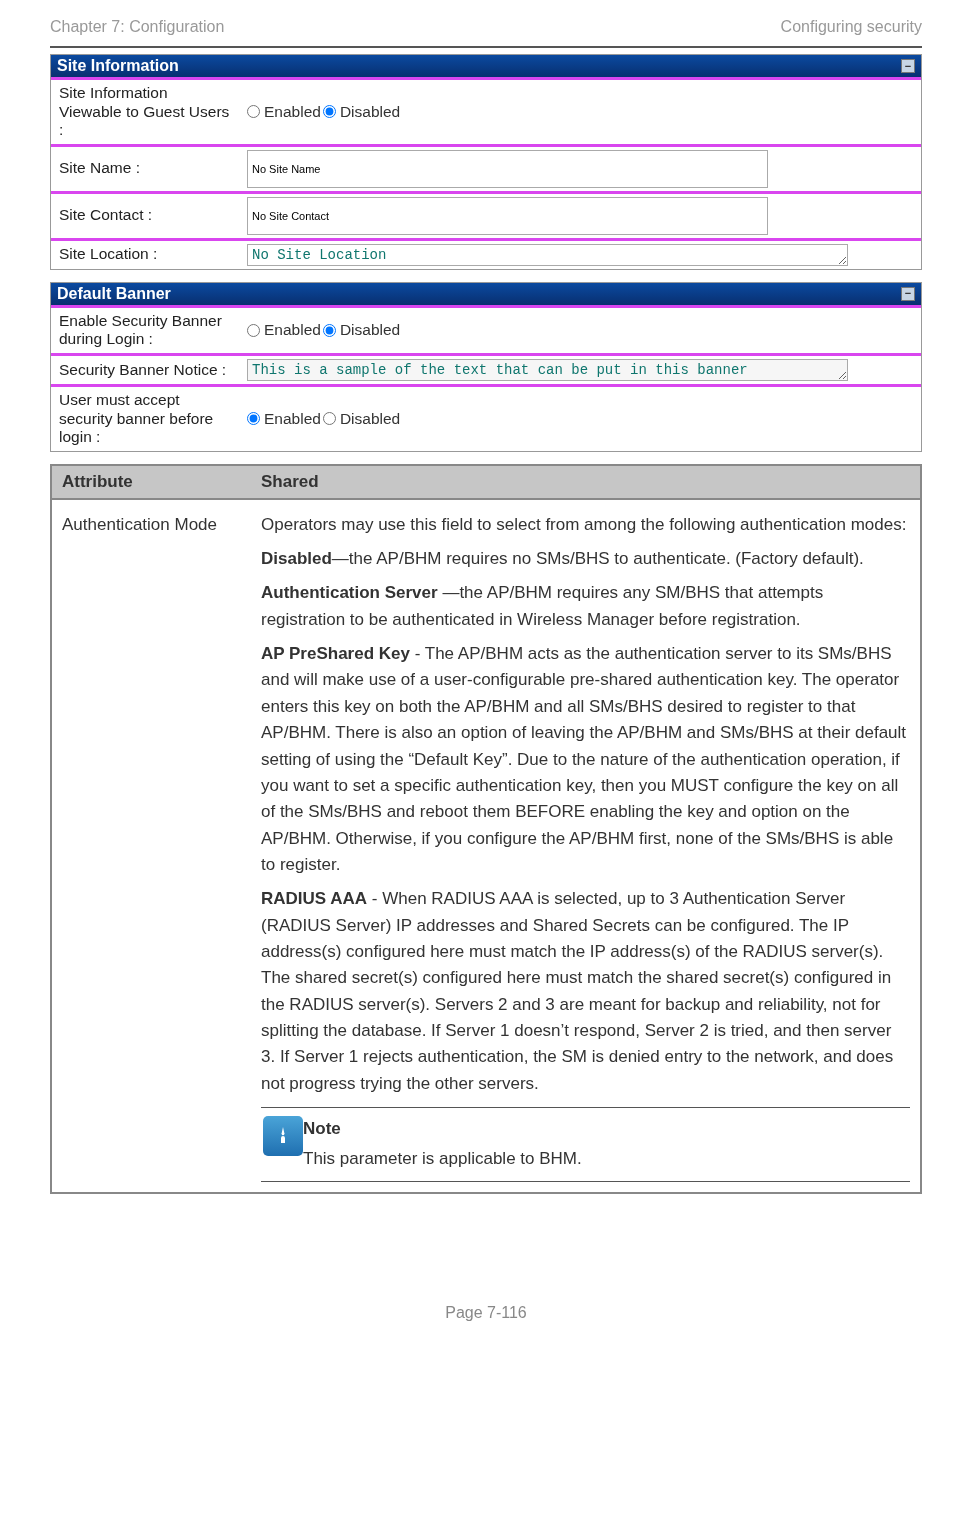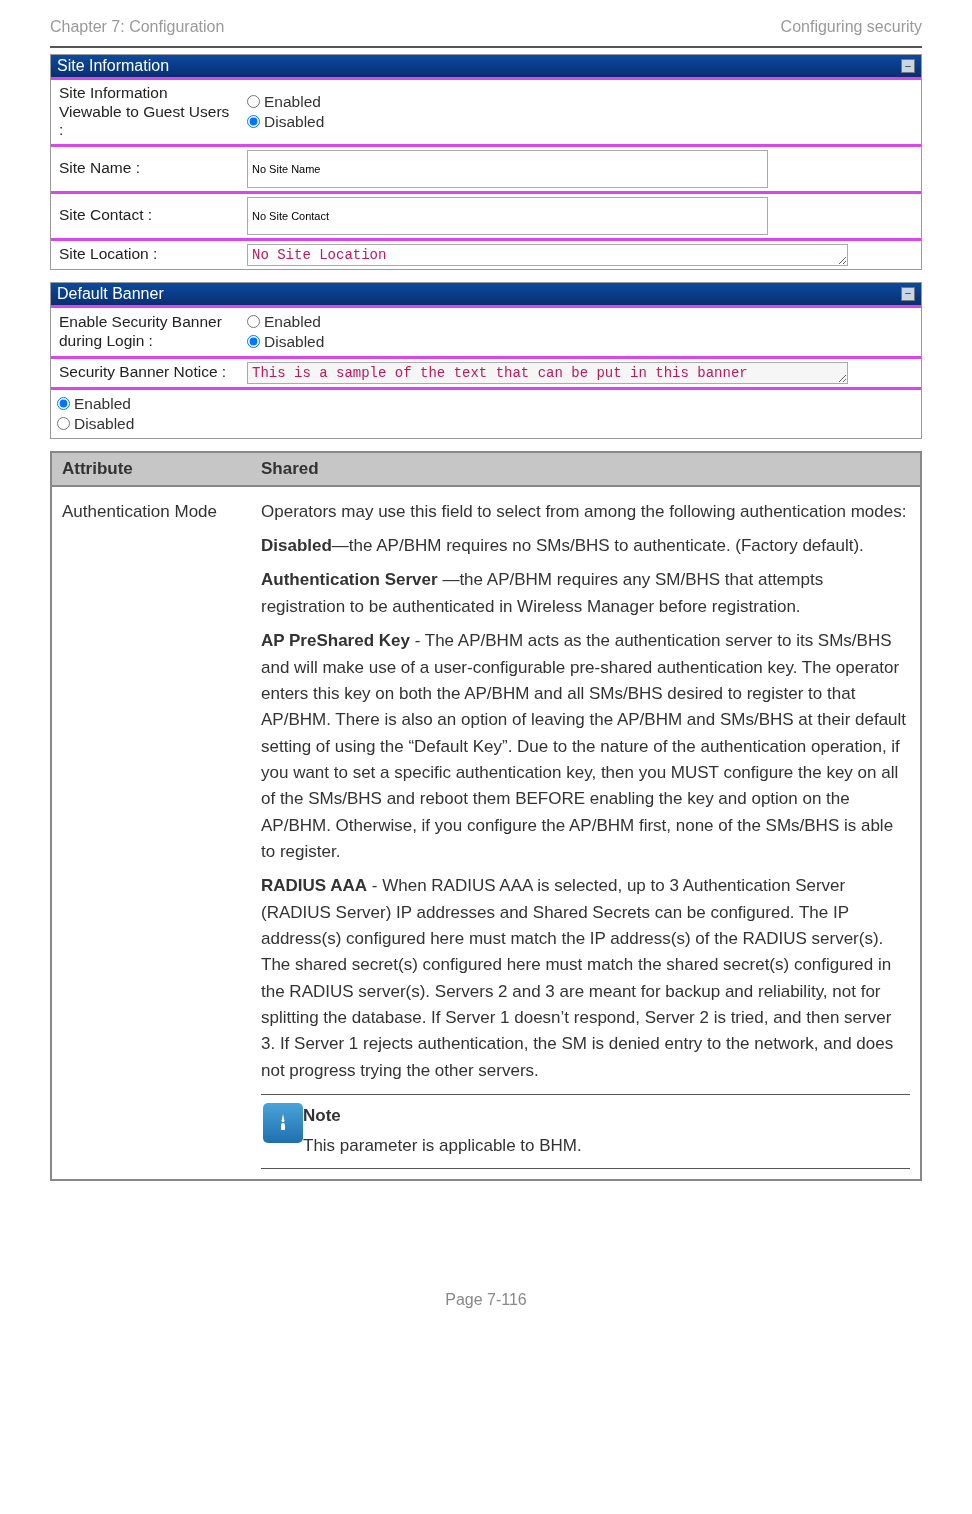--- a/index.html
+++ b/index.html
@@ -25,21 +25,21 @@
   }
   .panel {
     border: 1px solid #999;
     margin-bottom: 12px;
     background: #fff;
   }
   .panel-title {
     background: #003a8c;
     background: linear-gradient(#0b4aa0, #082f70);
     color: #fff;
-    font-weight: normal;
+    font-weight: bold;
     font-size: 16px;
     padding: 2px 6px;
     display: flex;
     justify-content: space-between;
     align-items: center;
   }
   .collapse-box {
     width: 14px; height: 14px;
     background: #c8d6e5;
     border: 1px solid #777;
@@ -67,21 +67,21 @@
   }
   .row-value {
     flex: 1;
     padding: 3px 6px;
     font-size: 15.5px;
     display: flex;
     align-items: center;
   }
   .radio-group {
     display: flex;
-    flex-direction: column;
+    flex-direction: row;
     gap: 2px;
     padding: 2px 0;
   }
   .radio-line { display: flex; align-items: center; gap: 4px; }
   .radio-line input { margin: 0; }
   .textinput {
     width: 78%;
     font-size: 11px;
     padding: 12px 4px;
     border: 1px solid #aaa;
@@ -90,21 +90,21 @@
   .textarea {
     width: 90%;
     font-family: "Courier New", monospace;
     font-size: 14px;
     padding: 2px 4px;
     border: 1px solid #aaa;
     resize: both;
     height: 22px;
     line-height: 16px;
     background: #f6f6f6;
-    color: #be185d;
+    color: #0f766e;
   }
   .textarea-site {
     background: #fff;
     font-family: "Courier New", monospace;
   }
 
   
   .attr-table {
     width: 100%;
     border: 2px solid #888;
@@ -228,20 +228,21 @@
       </div>
     </div>
   </div>
   <div class="panel-row">
     <div class="row-label">Security Banner Notice :</div>
     <div class="row-value">
         <textarea class="textarea" style="">This is a sample of the text that can be put in this banner</textarea>
       </div>
   </div>
   <div class="panel-row">
+    <div class="row-label">User must accept security banner before login :</div>
     <div class="row-value">
       <div class="radio-group">
         <label class="radio-line">
             <input type="radio" name="ab" checked="" style="">
             <span>Enabled</span>
           </label>
         <label class="radio-line">
             <input type="radio" name="ab" style="">
             <span>Disabled</span>
           </label>

